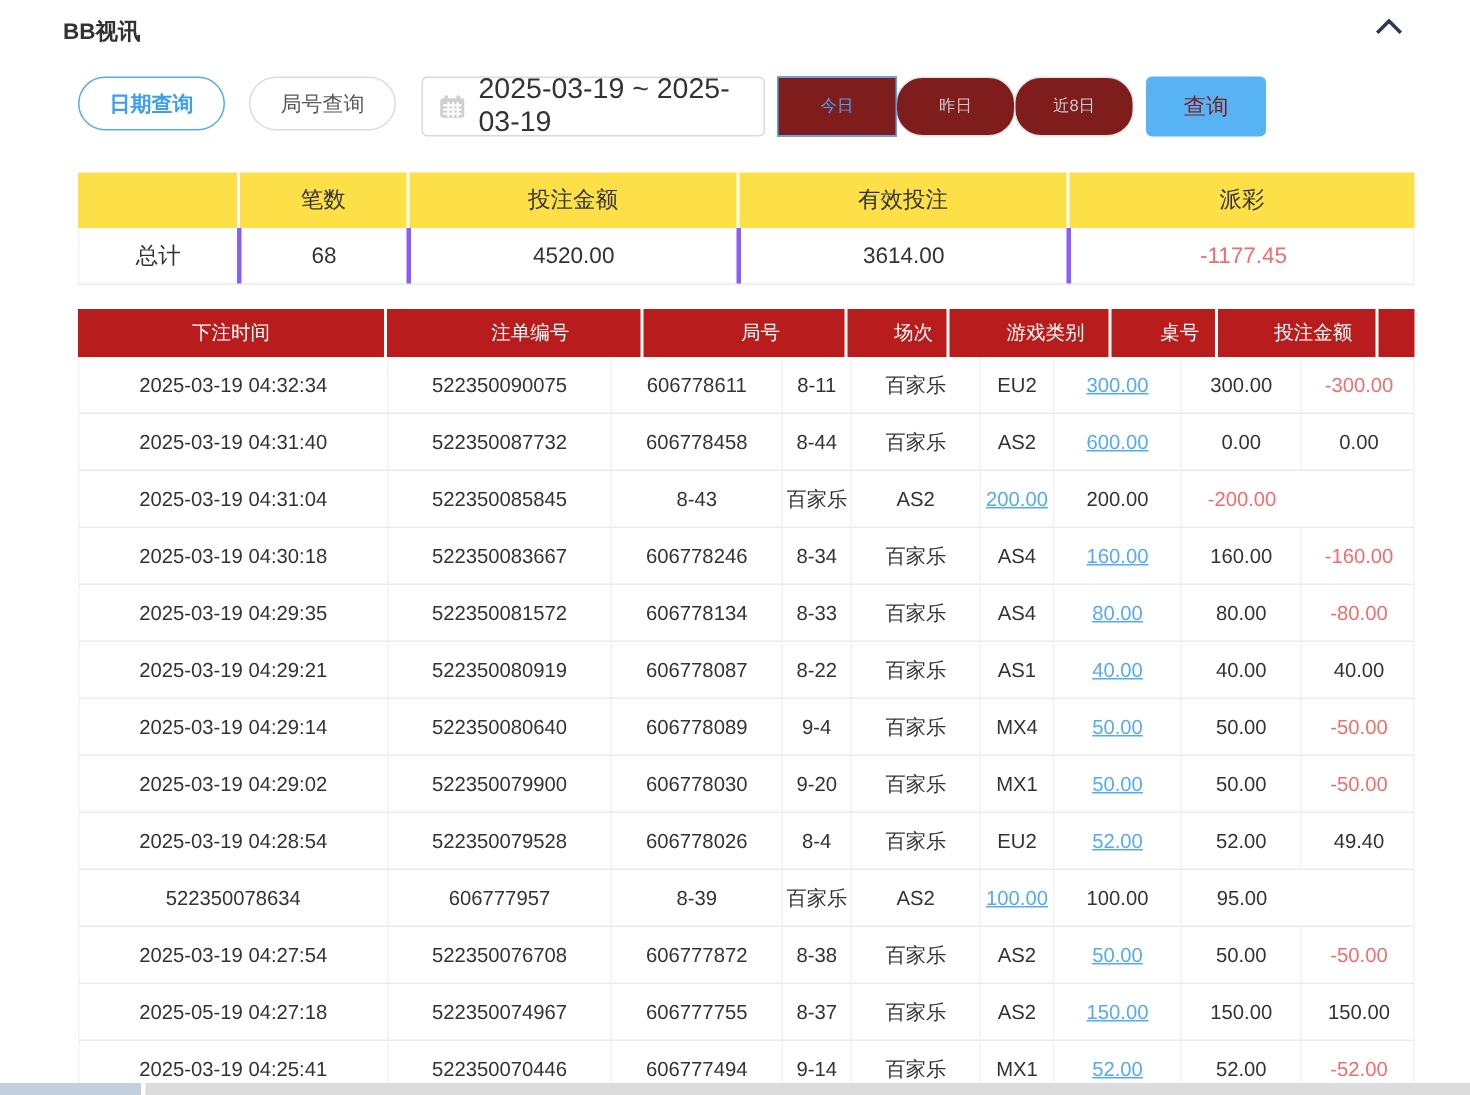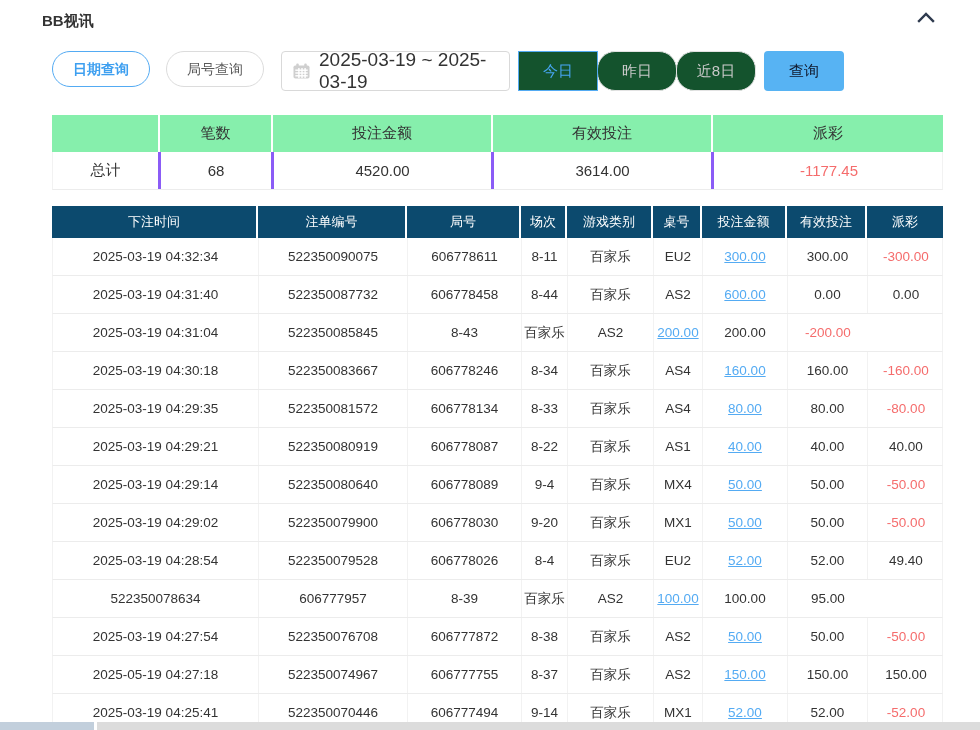--- a/index.html
+++ b/index.html
@@ -45,39 +45,39 @@
     margin-left: 17px; width: 229px; height: 40px;
     border: 1px solid #d9d9d9; border-radius: 4px; background: #fff;
     display: flex; align-items: center; padding-left: 11px;
     cursor: pointer;
   }
   .date-input .cal { margin-right: 9px; display: inline-flex; }
   .date-input .date-text { font-size: 19px; color: #333; }
 
   .seg-group { display: flex; margin-left: 8px; }
   .seg {
-    width: 80px; height: 40px; background: #14532d;
-    font-size: 15px; line-height: 38px; text-align: center;
+    width: 80px; height: 40px; background: #7f1d1d;
+    font-size: 11px; line-height: 38px; text-align: center;
     border: 1px solid #e3e3e3; color: #c9c9c9; cursor: pointer;
   }
   .seg + .seg { margin-left: -1px; border-radius: 18px; }
   .seg.active { border: 1px solid #54abf3; color: #47a5f2; position: relative; z-index: 2; }
 
   .search-btn {
     margin-left: 8px; width: 80px; height: 40px;
     background: #57b3f3; border: none; border-radius: 4px;
-    color: #0f172a; font-size: 15px; cursor: pointer;
+    color: #7f1d1d; font-size: 15px; cursor: pointer;
     font-family: Liberation Sans, sans-serif;
   }
 
   
   .summary { position: absolute; left: 52px; top: 115px; width: 891px; }
   .summary .shead {
     display: grid; grid-template-columns: 108px 113px 220px 220px 230px;
-    height: 37px; background: #86efac;
+    height: 37px; background: #fde047;
   }
   .summary .shead > div {
     display: flex; align-items: center; justify-content: center;
     font-size: 15px; color: #333; border-right: 2px solid #fff;
   }
   .summary .shead > div:last-child { border-right: none; }
   .summary .srow {
     display: grid; grid-template-columns: 108px 113px 220px 220px 230px;
     height: 38px; background: #fff;
     border-bottom: 1px solid #ececec;
@@ -88,21 +88,21 @@
     font-size: 15px; color: #333; border-right: 3px solid #8b5cf6;
   }
   .summary .srow > div:last-child { border-right: none; }
   .summary .srow > div.neg { color: #f56c6c; }
 
   
   .bet-table { position: absolute; left: 52px; top: 206px; width: 891px; }
   .thead-row {
     display: grid;
     grid-template-columns: 206px 149px 114px 46px 86px 49px 85px 80px 76px;
-    height: 32px; background: #0c4a6e;
+    height: 32px; background: #b91c1c; gap: 22px;
   }
   .thead-row > div {
     display: flex; align-items: center; justify-content: center;
     color: #fff; font-size: 13px; border-right: 2px solid #fff;
     white-space: nowrap; overflow: hidden;
   }
   .thead-row > div:last-child { border-right: none; }
 
   .trow {
     display: grid;

